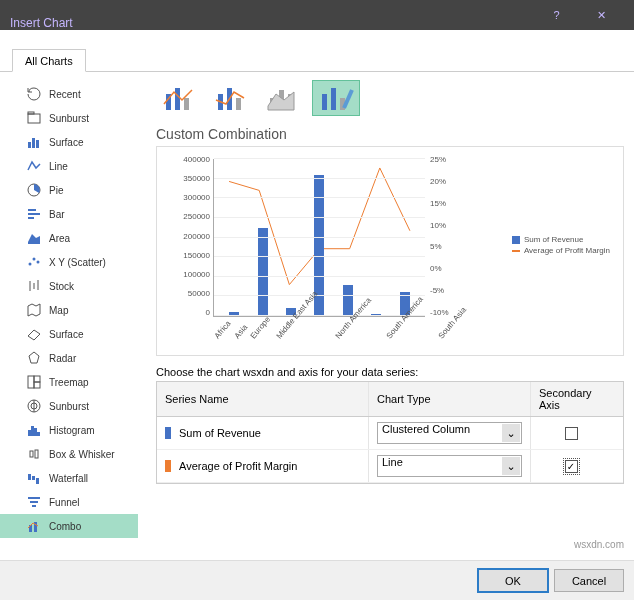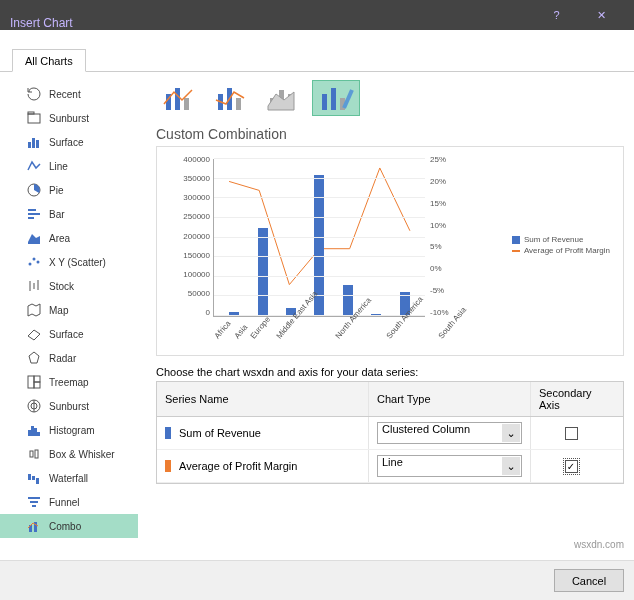--- a/index.html
+++ b/index.html
@@ -388,16 +388,17 @@
             <div>
               <div class="chk dotted">✓</div>
             </div>
           </div>
         </div>
     </div>
   </div>
 </div>
 
 <div class="footer">
+  <button class="btn primary">OK</button>
   <button class="btn">Cancel</button>
 </div>
 
 <div class="watermark">wsxdn.com</div>
 
 </body></html>

